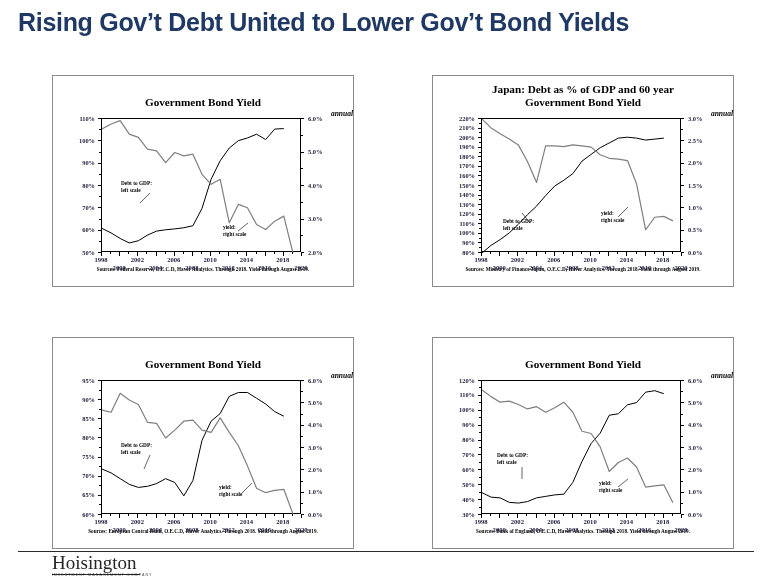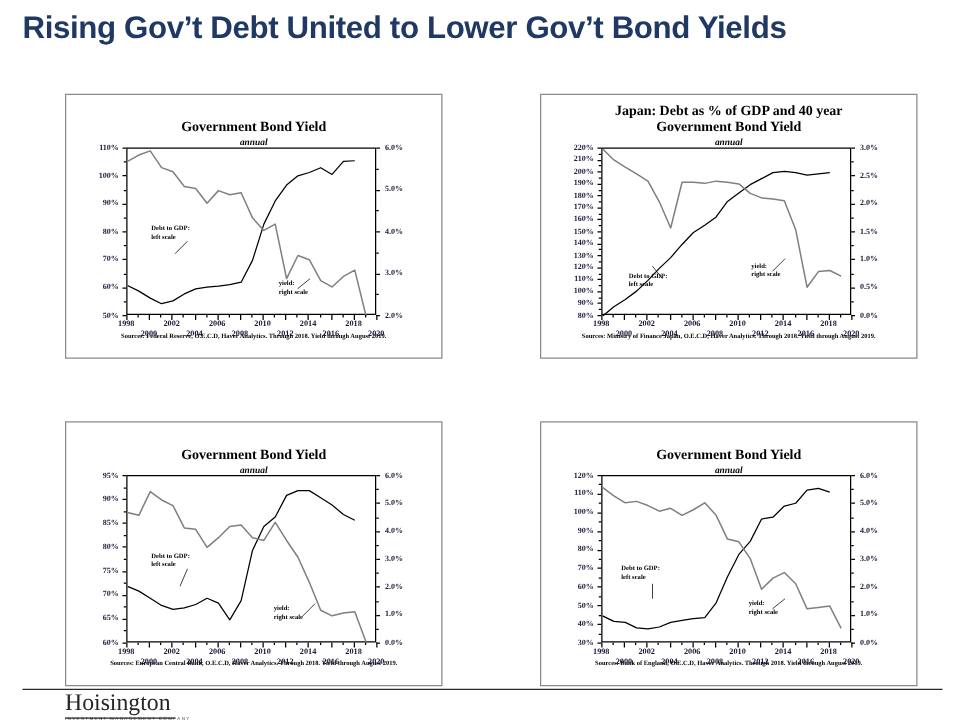--- a/index.html
+++ b/index.html
@@ -34,21 +34,21 @@
     position:absolute;left:0;top:7px;width:100%;
     text-align:center;
     font-family:"Liberation Serif",serif;
     font-weight:bold;
     font-size:11.2px;
     line-height:13px;
     color:#000;
   }
   .chart-sub{
     position:absolute;left:0;top:33px;width:100%;
-    text-align:center;
+    text-align:right;
     font-style:italic;
     font-weight:bold;
     font-size:7.5px;
     color:#000;
   }
   .plot{
     position:absolute;
     border:1px solid #000;
     box-sizing:border-box;
     overflow:visible;
@@ -206,21 +206,21 @@
     <div class="xlabel" style="left: 125.909px; width: 26px; top: 188px;">2008</div>
     <div class="xlabel" style="left: 162.273px; width: 26px; top: 188px;">2012</div>
     <div class="xlabel" style="left: 198.636px; width: 26px; top: 188px;">2016</div>
     <div class="xlabel" style="left: 235px; width: 26px; top: 188px;">2020</div>
     <div class="annot" style="left: 68px; top: 104px;"><span>Debt to GDP:</span><br><span>left scale</span></div>
     <div class="annot" style="left: 170px; top: 148px;"><span>yield:</span><br><span>right scale</span></div>
   </div>
 
 <div class="panel p-jp">
   <div class="chart-title">
-    <span>Japan: Debt as % of GDP and 40 year</span><br>
+    <span>Japan: Debt as % of GDP and 60 year</span><br>
     <span>Government Bond Yield</span>
   </div>
   <div class="chart-sub">annual</div>
   <div class="plot" id="plot-jp" style="left: 48px; top: 42px; width: 200px; height: 134px;">
       <svg width="200" height="134">
         <path d="M0.00,134.00 L9.09,126.34 L18.18,120.60 L27.27,113.90 L36.36,105.29 L45.45,95.71 L54.55,87.10 L63.64,76.57 L72.73,67.00 L81.82,61.26 L90.91,54.56 L100.00,42.11 L109.09,35.41 L118.18,28.71 L127.27,23.93 L136.36,19.14 L145.45,18.19 L154.55,19.14 L163.64,21.06 L172.73,20.10 L181.82,19.14" fill="none" stroke="#000000" stroke-width="1.0" stroke-linejoin="round"></path>
         <path d="M0.00,0.00 L9.09,8.93 L18.18,14.74 L27.27,20.10 L36.36,25.91 L45.45,42.43 L54.55,63.43 L63.64,26.80 L72.73,26.80 L81.82,27.69 L90.91,25.91 L100.00,26.80 L109.09,28.14 L118.18,35.73 L127.27,39.31 L136.36,40.20 L145.45,41.54 L154.55,64.77 L163.64,110.77 L172.73,98.27 L181.82,97.37 L190.91,101.84" fill="none" stroke="#7f7f7f" stroke-width="1.2" stroke-linejoin="round"></path>
         <line x1="48" y1="104" x2="40" y2="94" stroke="#000" stroke-width="0.6"></line>
         <line x1="136" y1="98" x2="146" y2="88" stroke="#000" stroke-width="0.6"></line>
       </svg>

